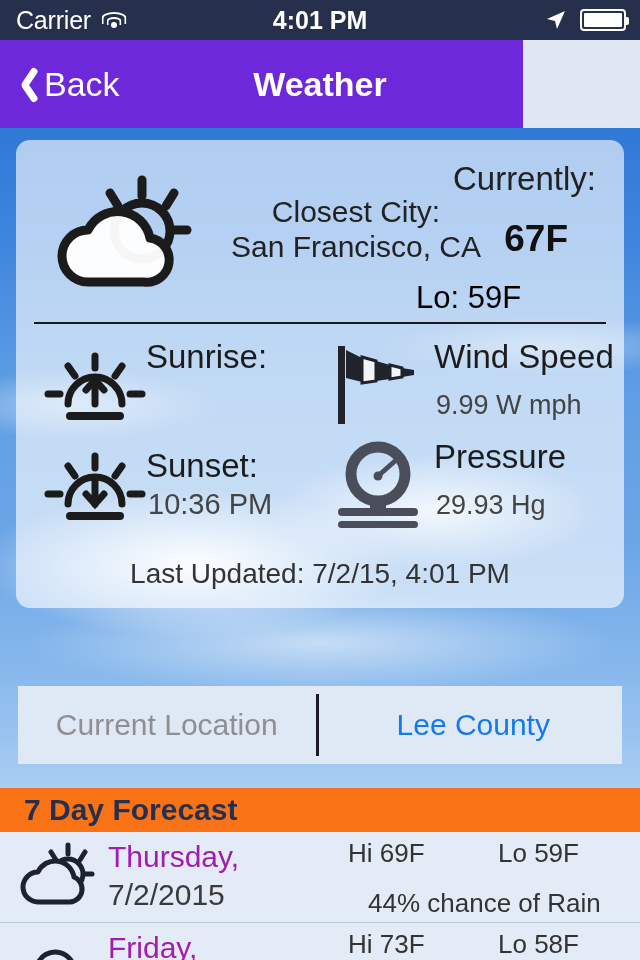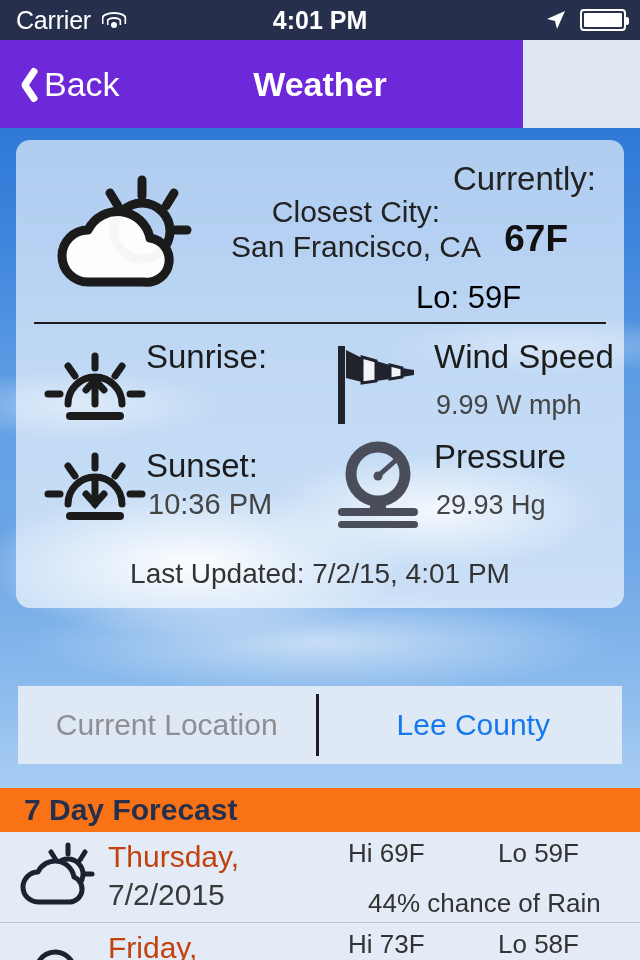--- a/index.html
+++ b/index.html
@@ -129,21 +129,21 @@
     position:absolute; top:788px; left:0; width:640px; height:44px;
     background:#f97316; display:flex; align-items:center;
   }
   #forecast-title{ margin-left:24px; font-size:30px; font-weight:bold; color:#26304d; }
 
   #forecast-list{ position:absolute; top:832px; left:0; width:640px; height:128px;
                   background:#e3ebf6; overflow:hidden; }
   .forecast-row{ position:relative; height:90px; }
   .forecast-row + .forecast-row{ border-top:1px solid #b9c6d6; }
   .fc-icon{ position:absolute; left:18px; top:10px; width:78px; height:66px; }
-  .fc-day { position:absolute; left:108px; top:8px;  font-size:30px; color:#c2410c;text-align:center; }
+  .fc-day { position:absolute; left:108px; top:8px;  font-size:30px; color:#a21caf;text-align:center; }
   .fc-date{ position:absolute; left:108px; top:46px; font-size:30px; color:#3a3a3a; }
   .fc-hi  { position:absolute; left:348px; top:6px;  font-size:26px; color:#333; }
   .fc-lo  { position:absolute; left:498px; top:6px;  font-size:26px; color:#333; }
   .fc-rain{ position:absolute; left:368px; top:56px; font-size:26px; color:#333; }
 </style>
 </head>
 <body>
 
 <div id="status-bar">
   <div id="sb-left">

